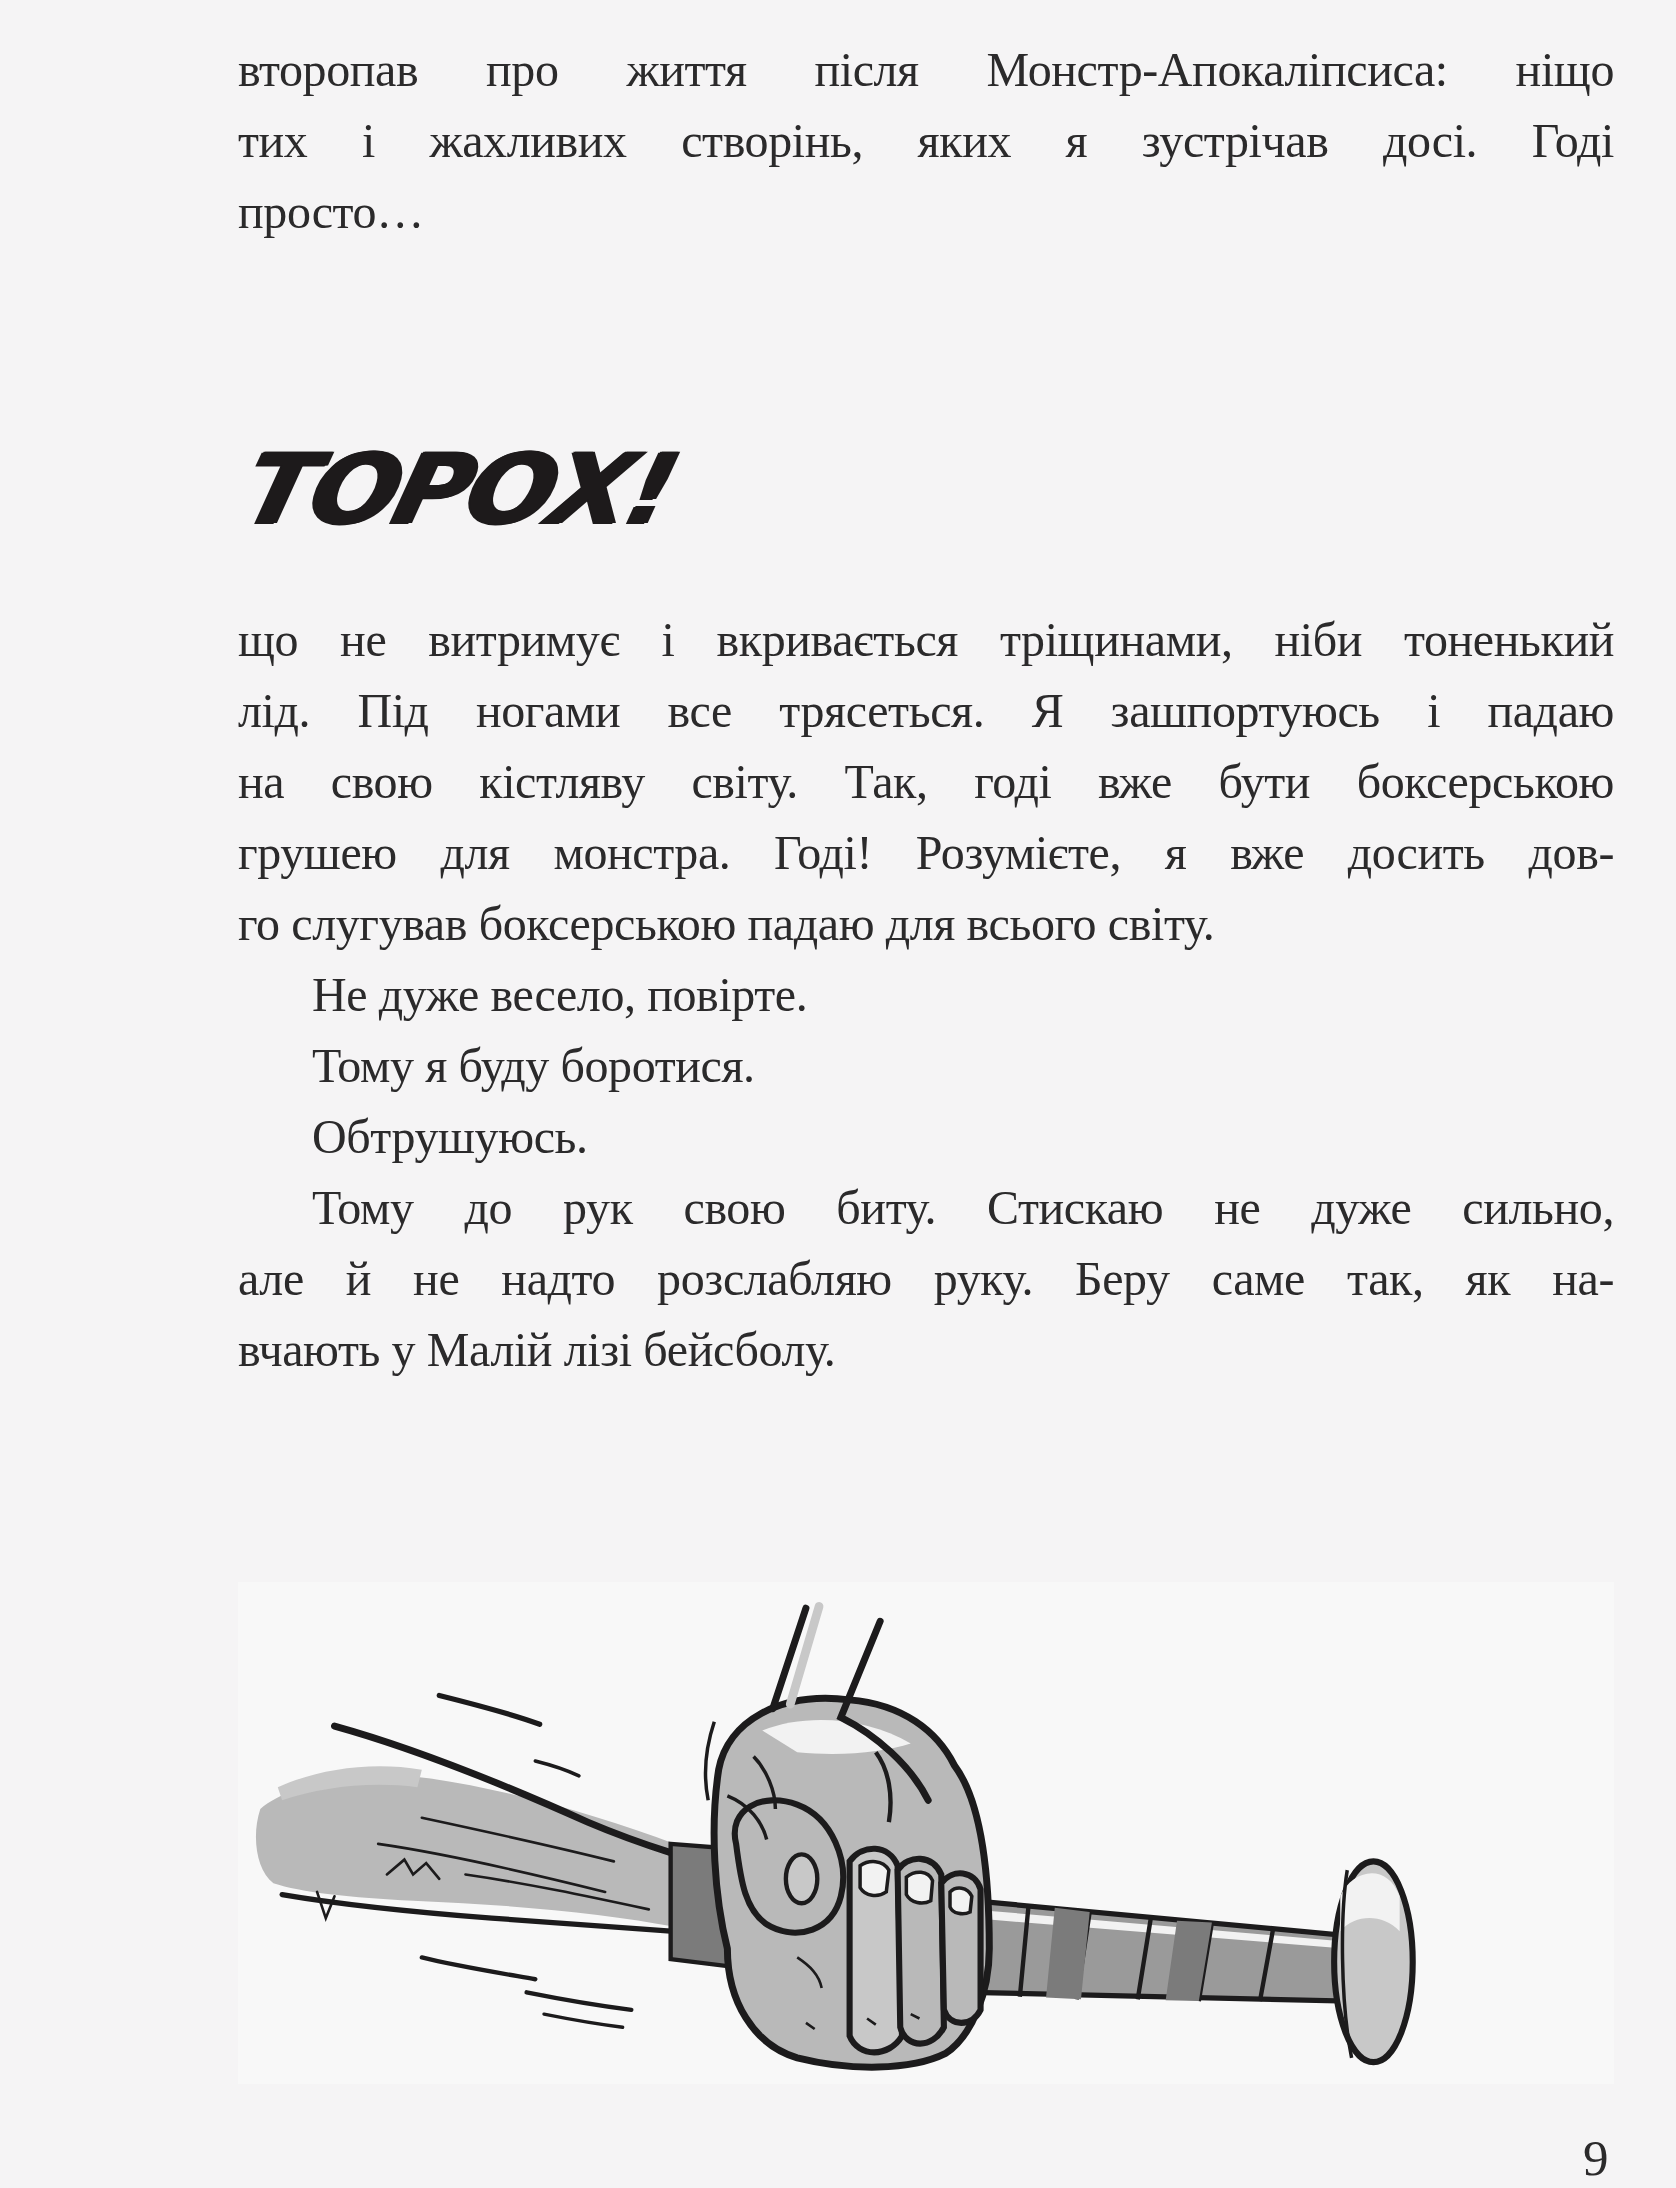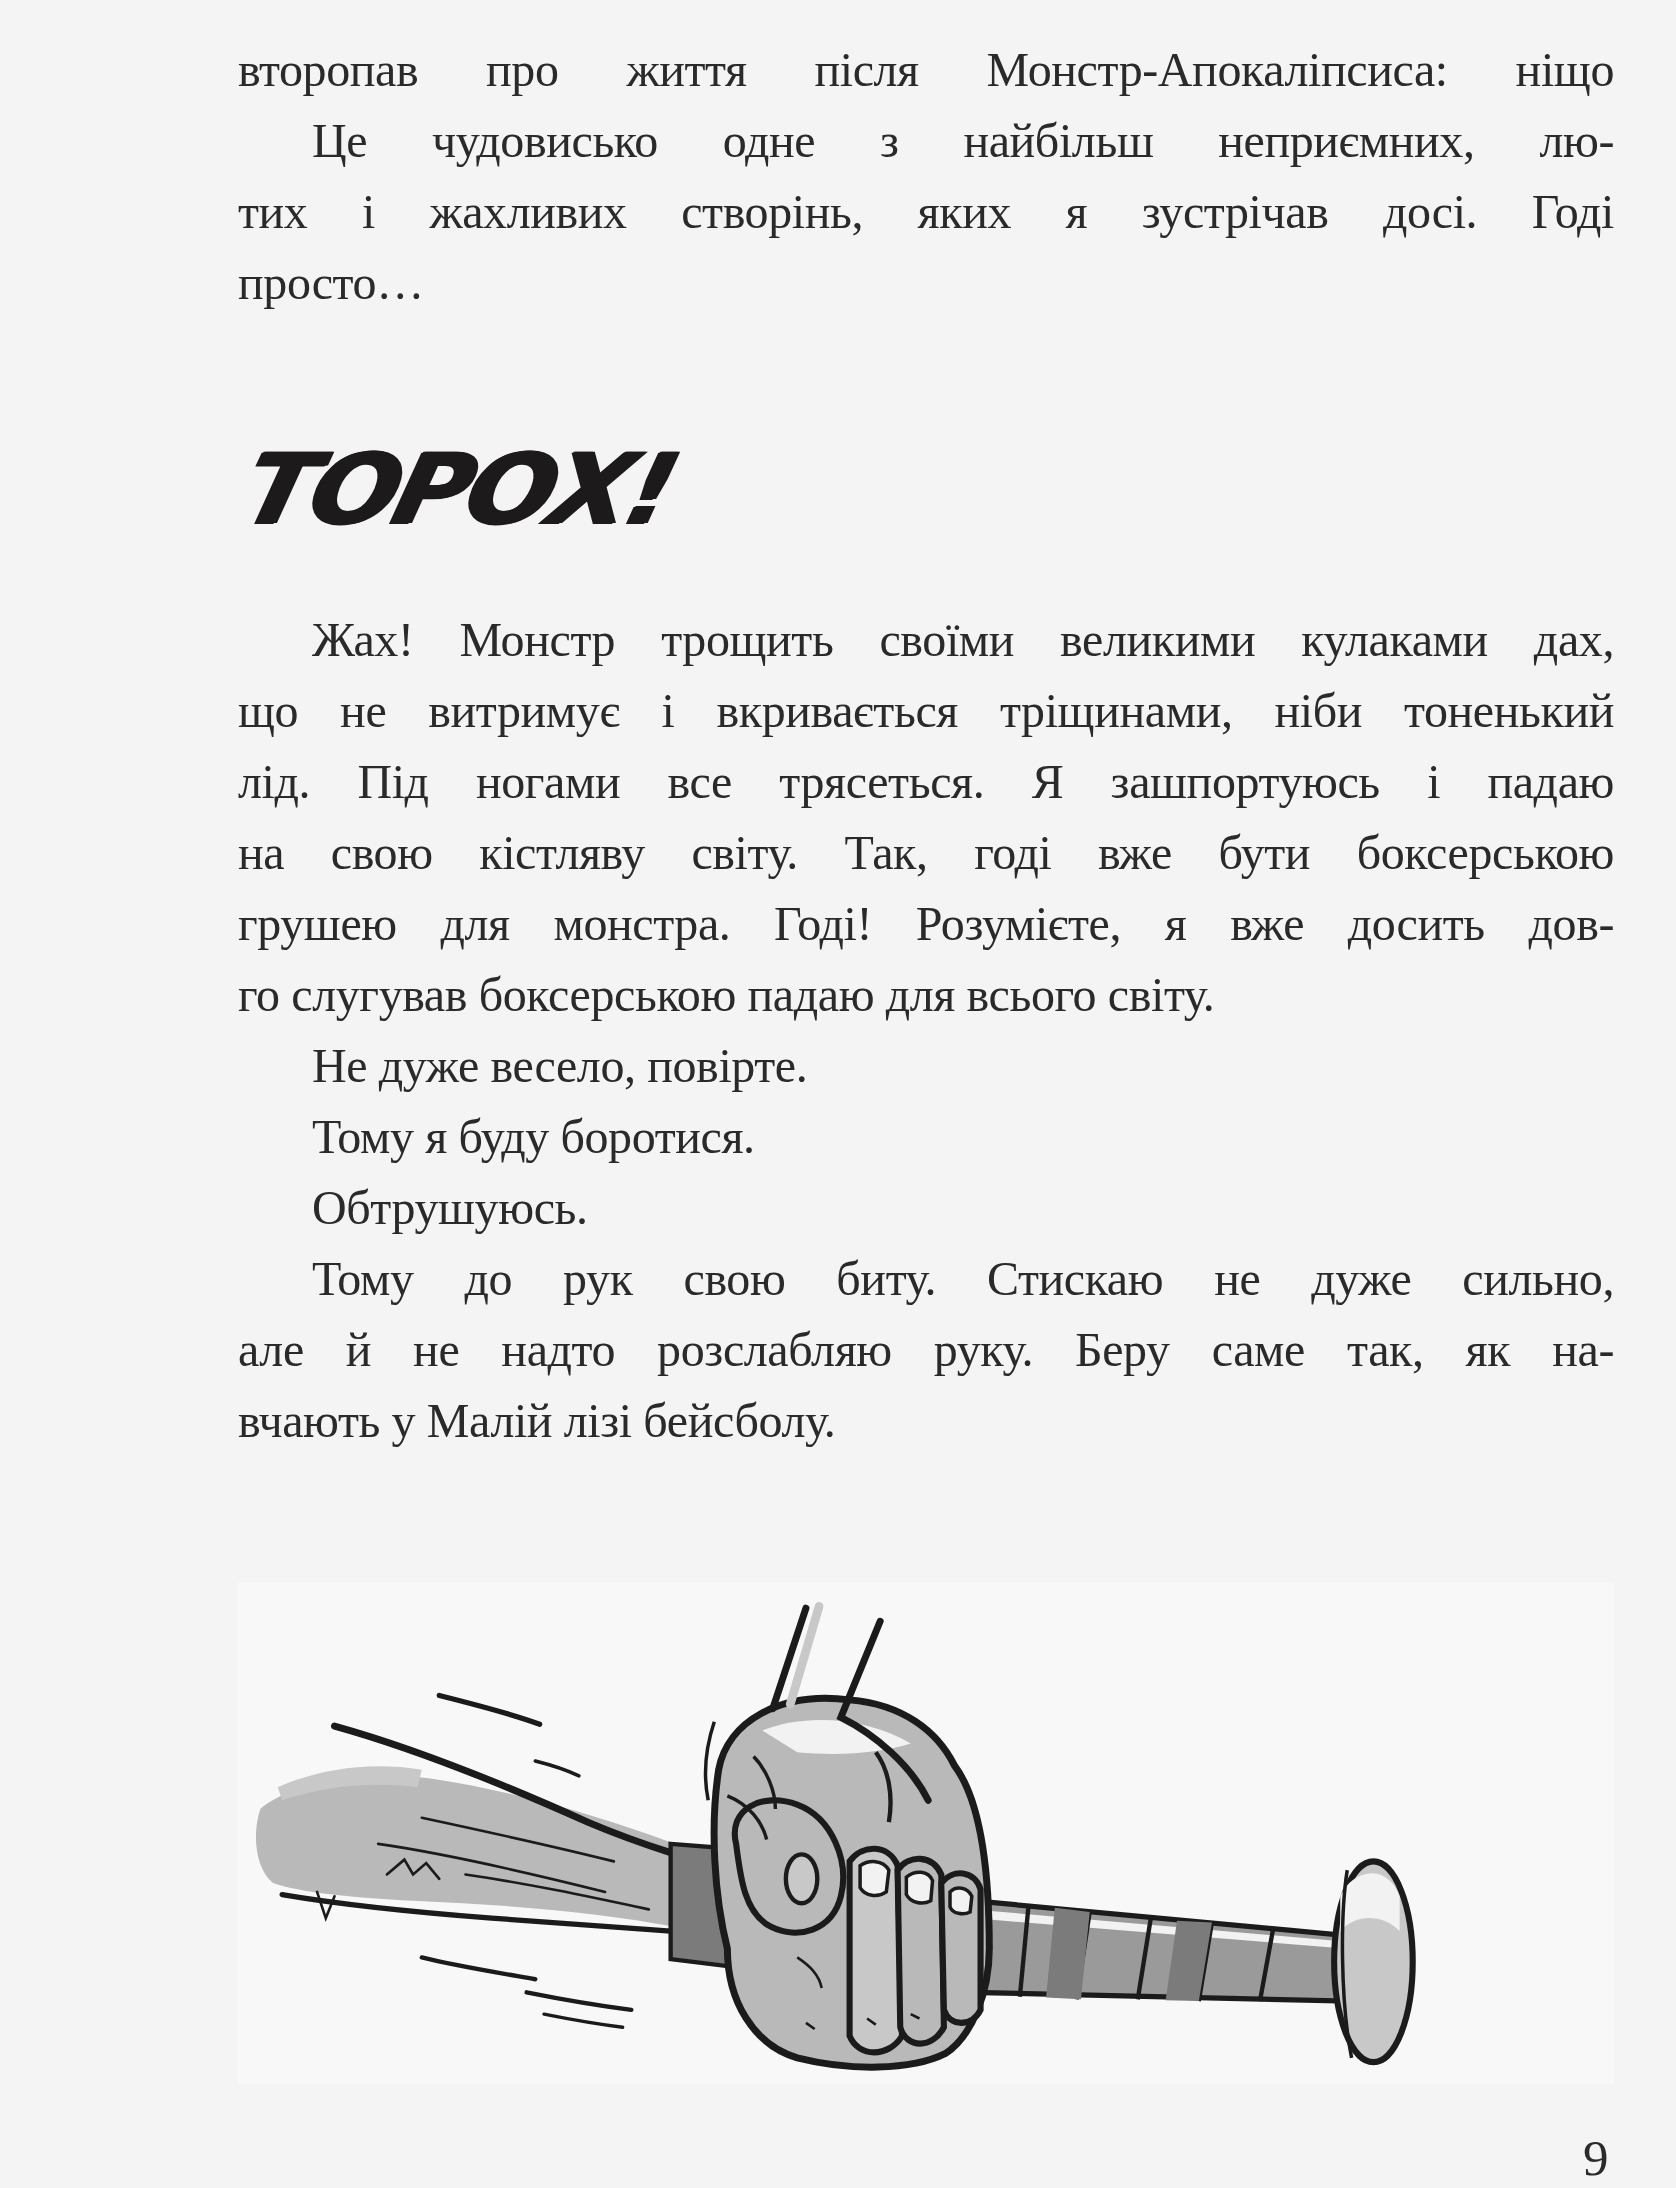--- a/index.html
+++ b/index.html
@@ -88,29 +88,27 @@
     color: #2b2a2b;
   }
 </style>
 </head>
 <body>
 
 <div class="page">
 
   <div class="text-block block-top">
     <span class="line">второпав про життя після Монстр-Апокаліпсиса: ніщо</span>
-    <span class="line indent">Це чудовисько одне з найбільш неприємних, лю-</span>
     <span class="line">тих і жахливих створінь, яких я зустрічав досі. Годі</span>
     <span class="line last">просто…</span>
   </div>
 
   <div class="heading">ТОРОХ!</div>
 
   <div class="text-block block-main">
-    <span class="line indent">Жах! Монстр трощить своїми великими кулаками дах,</span>
     <span class="line">що не витримує і вкривається тріщинами, ніби тоненький</span>
     <span class="line">лід. Під ногами все трясеться. Я зашпортуюсь і падаю</span>
     <span class="line">на свою кістляву світу. Так, годі вже бути боксерською</span>
     <span class="line">грушею для монстра. Годі! Розумієте, я вже досить дов-</span>
     <span class="line last">го слугував боксерською падаю для всього світу.</span>
     <span class="line indent last">Не дуже весело, повірте.</span>
     <span class="line indent last">Тому я буду боротися.</span>
     <span class="line indent last">Обтрушуюсь.</span>
     <span class="line indent">Тому до рук свою биту. Стискаю не дуже сильно,</span>
     <span class="line">але й не надто розслабляю руку. Беру саме так, як на-</span>

